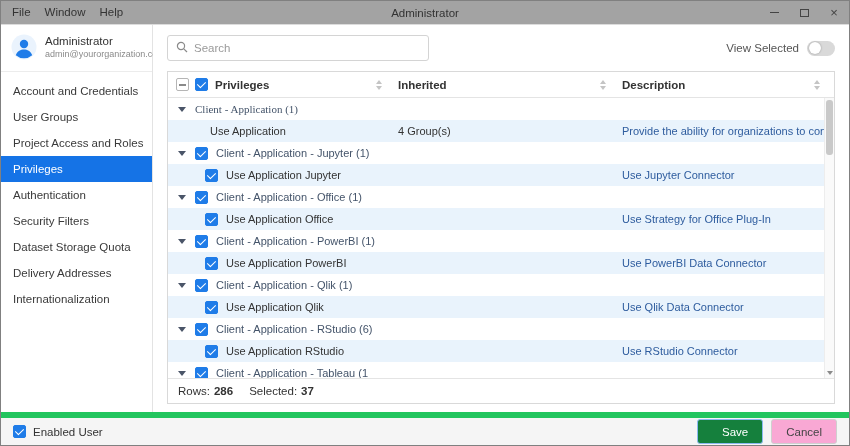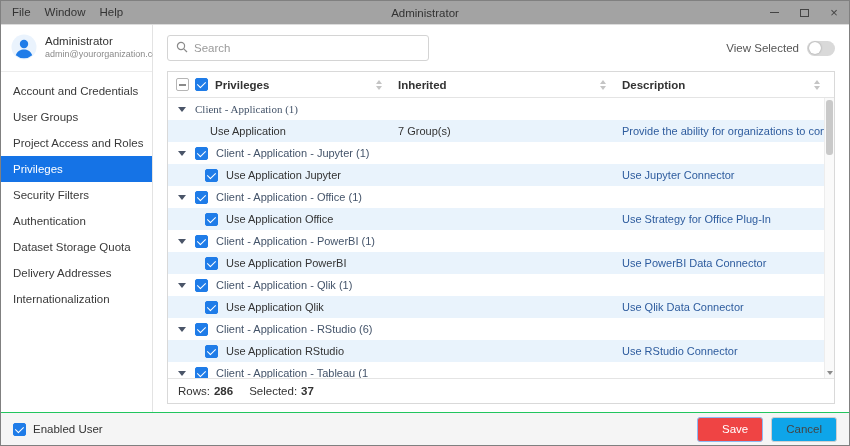--- a/index.html
+++ b/index.html
@@ -99,29 +99,29 @@
   .scroll-down-arrow{ position:absolute; bottom:3px; left:2px; width:0; height:0;
                       border-left:3px solid transparent; border-right:3px solid transparent;
                       border-top:4px solid #8a8a8a; }
 
   .tfoot{ flex:0 0 25px; border-top:1px solid #e4e4e4; display:flex; align-items:center;
           padding:0 10px; font-size:11.5px; color:#333; }
   .tfoot b{ margin-left:4px; }
   .tfoot .spacer{ width:16px; }
 
   
-  .bottombar{ flex:0 0 33px; border-top:1px solid #22c55e; background:#f5f5f5;
+  .bottombar{ flex:0 0 33px; border-top:6px solid #22c55e; background:#f5f5f5;
               display:flex; align-items:center; padding:0 12px;justify-content:center; }
   .enabled-user{ display:flex; align-items:center; gap:7px; font-size:11.5px; color:#333; }
   .actions{ margin-left:auto; display:flex; gap:8px; }
   .btn{ height:25px; min-width:64px; padding:0 14px; border-radius:3px; font-size:11.5px;
         display:flex; align-items:center; justify-content:center; cursor:pointer;
         font-family:"Liberation Sans", sans-serif; }
-  .btn-save{ background:#ef4444; border:1px solid #8db9f2; color:#fff;padding-left:24px; }
-  .btn-cancel{ background:#0ea5e9; border:1px solid #cfcfcf; color:#444; }
+  .btn-save{ background:#15803d; border:1px solid #8db9f2; color:#fff;padding-left:24px; }
+  .btn-cancel{ background:#f9a8d4; border:1px solid #cfcfcf; color:#444; }
 </style>
 </head>
 <body>
 
 <div class="window">
 
   <div class="titlebar">
     <div class="menus">
       <span class="menu-item">File</span>
       <span class="menu-item">Window</span>
@@ -155,22 +155,22 @@
         <span>
           <div class="profile-name">Administrator</div>
           <div class="profile-email">admin@yourorganization.com</div>
         </span>
       </div>
       <div class="nav">
         <div class="nav-item">Account and Credentials</div>
         <div class="nav-item">User Groups</div>
         <div class="nav-item">Project Access and Roles</div>
         <div class="nav-item selected">Privileges</div>
+        <div class="nav-item">Authentication</div>
         <div class="nav-item">Security Filters</div>
-        <div class="nav-item">Authentication</div>
         <div class="nav-item">Dataset Storage Quota</div>
         <div class="nav-item">Delivery Addresses</div>
         <div class="nav-item">Internationalization</div>
       </div>
     </div>
 
     <div class="content">
 
       <div class="toolbar">
         <div class="search-box">
@@ -222,21 +222,21 @@
 
           <div class="row group">
             <span class="caret"></span>
             <span class="grp-label">Client - Application (1)</span>
           </div>
 
           <div class="row child">
             <div class="cell c-priv no-cb">
               <span class="priv-name">Use Application</span>
             </div>
-            <div class="cell c-inh">7 Group(s)</div>
+            <div class="cell c-inh">4 Group(s)</div>
             <div class="cell c-desc">Provide the ability for organizations to connect to the Intel...</div>
           </div>
 
           <div class="row group">
             <span class="caret"></span>
             <span class="cb checked"></span>
             <span class="grp-label">Client - Application - Jupyter (1)</span>
           </div>
 
           <div class="row child">

